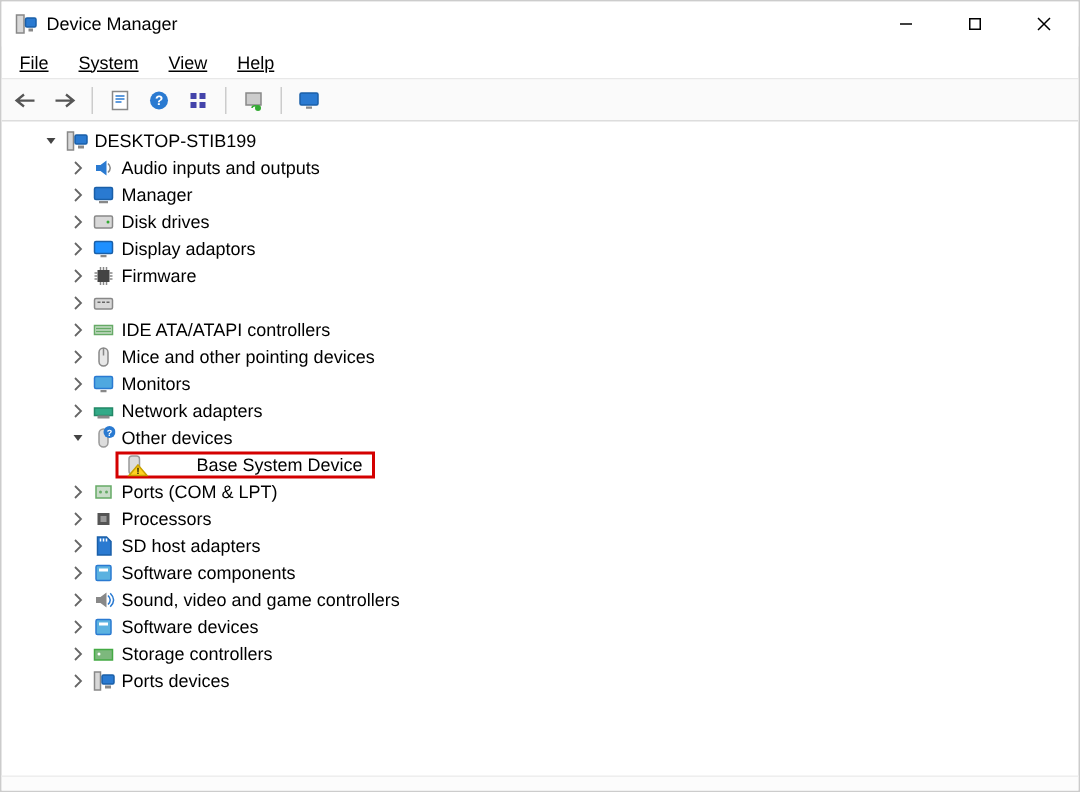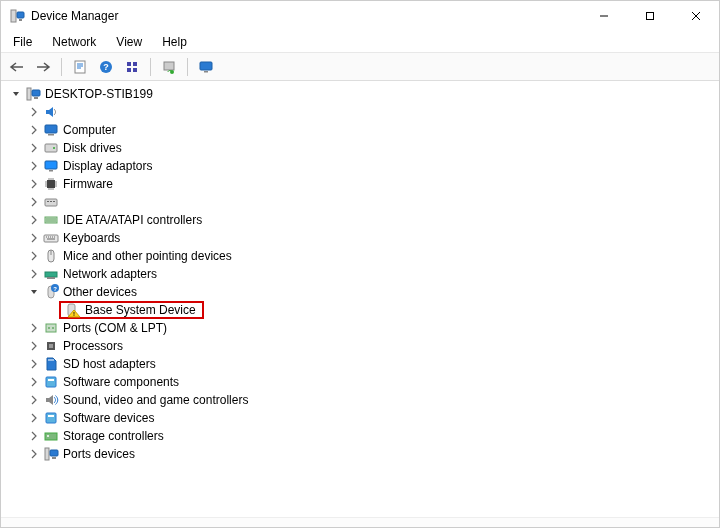--- a/index.html
+++ b/index.html
@@ -34,21 +34,21 @@
     color: #222;
   }
   .menubar {
     display: flex;
     gap: 4px;
     padding: 2px 4px;
     border-bottom: 1px solid #e8e8e8;
     height: 22px;
     align-items: center;
   }
-  .menubar .item { padding: 2px 8px; }
+  .menubar .item { padding: 2px 8px; text-decoration: underline; }
   .toolbar {
     display: flex;
     align-items: center;
     gap: 2px;
     padding: 2px 4px;
     height: 28px;
     border-bottom: 1px solid #ddd;
     background: #fafafa;
   }
   .tool-btn {
@@ -56,21 +56,21 @@
     display: inline-flex; align-items: center; justify-content: center;
     border: 1px solid transparent;
     border-radius: 2px;
   }
   .tool-sep {
     width: 1px; height: 18px;
     background: #ccc;
     margin: 0 4px;
   }
   .tree {
-    padding: 4px 6px;
+    padding: 4px 24px;
     height: calc(528px - 30px - 22px - 28px - 12px);
     overflow: auto;
   }
   .node {
     display: flex;
     align-items: center;
     height: 18px;
     white-space: nowrap;
   }
   .indent { display: inline-block; }
@@ -87,20 +87,21 @@
     flex: 0 0 16px;
   }
   .node .label {}
   .highlight-box {
     border: 2px solid #d40000;
     padding: 0 6px 0 2px;
     margin-left: -2px;
     display: inline-flex;
     align-items: center;
     height: 18px;
+    gap: 28px;
   }
   .statusbar {
     height: 12px;
     border-top: 1px solid #eee;
     background: #fcfcfc;
   }
   svg { display: block; }
 </style>
 </head>
 <body>
@@ -267,21 +268,21 @@
     </span>
   <span class="win-btn close">
       <svg width="10" height="10">
         <path d="M1 1l8 8M9 1l-8 8" stroke="#000"></path>
       </svg>
     </span>
 </div>
 
 <div class="menubar">
   <span class="item">File</span>
-  <span class="item">Network</span>
+  <span class="item">System</span>
   <span class="item">View</span>
   <span class="item">Help</span>
 </div>
 
 <div class="toolbar">
   <span class="tool-btn">
       <svg width="16" height="12">
         <path d="M7 2L2 6l5 4M2 6h12" fill="none" stroke="#555" stroke-width="1.5"></path>
       </svg>
     </span>
@@ -340,34 +341,35 @@
       <span class="chev">
         <svg width="10" height="10">
           <use href="#chev-right"></use>
         </svg>
       </span>
       <span class="dev-icon">
         <svg width="16" height="16">
           <use href="#ico-speaker"></use>
         </svg>
       </span>
+      <span class="label">Audio inputs and outputs</span>
     </div>
     <div class="node">
       <span class="indent" style="width: 20px;"></span>
       <span class="chev">
         <svg width="10" height="10">
           <use href="#chev-right"></use>
         </svg>
       </span>
       <span class="dev-icon">
         <svg width="16" height="16">
           <use href="#ico-computer"></use>
         </svg>
       </span>
-      <span class="label">Computer</span>
+      <span class="label">Manager</span>
     </div>
     <div class="node">
       <span class="indent" style="width: 20px;"></span>
       <span class="chev">
         <svg width="10" height="10">
           <use href="#chev-right"></use>
         </svg>
       </span>
       <span class="dev-icon">
         <svg width="16" height="16">
@@ -433,38 +435,38 @@
     </div>
     <div class="node">
       <span class="indent" style="width: 20px;"></span>
       <span class="chev">
         <svg width="10" height="10">
           <use href="#chev-right"></use>
         </svg>
       </span>
       <span class="dev-icon">
         <svg width="16" height="16">
-          <use href="#ico-keyboard"></use>
-        </svg>
-      </span>
-      <span class="label">Keyboards</span>
-    </div>
-    <div class="node">
-      <span class="indent" style="width: 20px;"></span>
-      <span class="chev">
-        <svg width="10" height="10">
-          <use href="#chev-right"></use>
-        </svg>
-      </span>
-      <span class="dev-icon">
-        <svg width="16" height="16">
           <use href="#ico-mouse"></use>
         </svg>
       </span>
       <span class="label">Mice and other pointing devices</span>
+    </div>
+    <div class="node">
+      <span class="indent" style="width: 20px;"></span>
+      <span class="chev">
+        <svg width="10" height="10">
+          <use href="#chev-right"></use>
+        </svg>
+      </span>
+      <span class="dev-icon">
+        <svg width="16" height="16">
+          <use href="#ico-monitor"></use>
+        </svg>
+      </span>
+      <span class="label">Monitors</span>
     </div>
     <div class="node">
       <span class="indent" style="width: 20px;"></span>
       <span class="chev">
         <svg width="10" height="10">
           <use href="#chev-right"></use>
         </svg>
       </span>
       <span class="dev-icon">
         <svg width="16" height="16">

